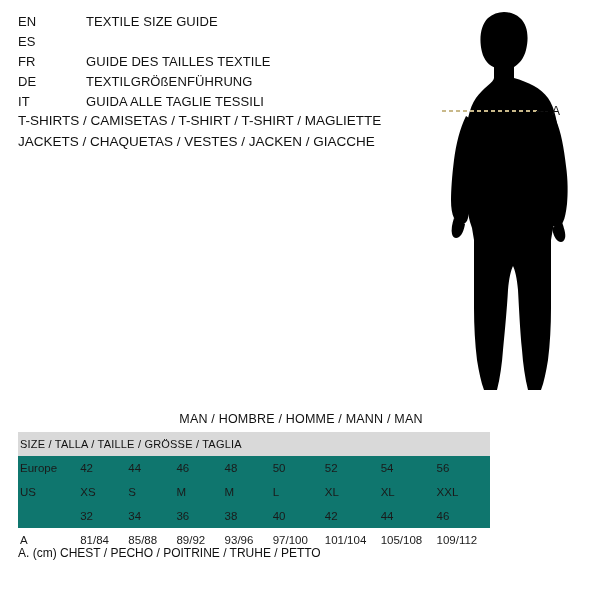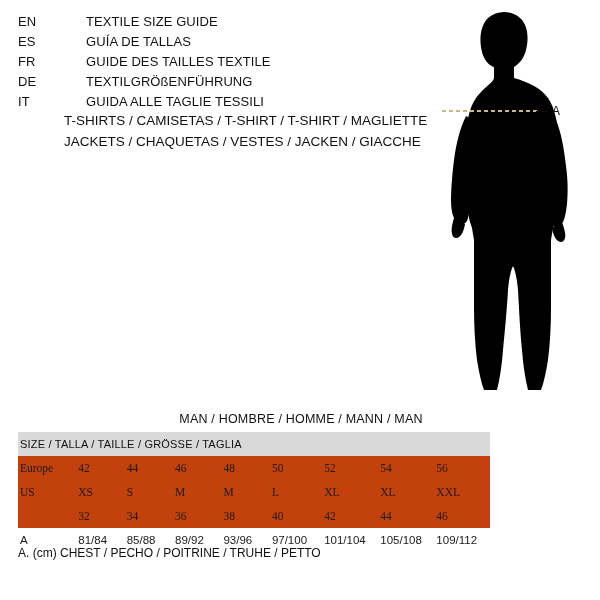--- a/index.html
+++ b/index.html
@@ -46,21 +46,20 @@
     color: #111;
     margin-left: 28px;
   }
 
   
   .cat-block {
     position: absolute;
     top: 110px;
     left: 18px;
     width: 420px;
-    margin-left: 46px;
   }
   .cat-line {
     font-size: 13.5px;
     line-height: 21px;
     color: #111;
     white-space: nowrap;
   }
 
   
   .figure {
@@ -111,22 +110,21 @@
     height: 16px;
     vertical-align: middle;
   }
   tr.head-row td {
     background: #d9d9d9;
     font-size: 11px;
     color: #111;
     letter-spacing: 0.2px;
   }
   tr.shade td {
-    background: #c2410c;
-    font-family: Liberation Serif, serif;
+    background: #0f766e;
   }
   tr.plain td {
     background: #ffffff;
   }
   td.col-label {
     width: 86px;
     padding-left: 2px;
   }
   td.col-val {
     width: 68px;
@@ -146,21 +144,20 @@
 
 <div class="page">
 
   <div class="lang-block">
     <div class="lang-row">
       <span class="lang-code">EN</span>
       <span class="lang-text">TEXTILE SIZE GUIDE</span>
     </div>
     <div class="lang-row">
       <span class="lang-code">ES</span>
-      <span class="lang-text">GUÍA DE TALLAS</span>
     </div>
     <div class="lang-row">
       <span class="lang-code">FR</span>
       <span class="lang-text">GUIDE DES TAILLES TEXTILE</span>
     </div>
     <div class="lang-row">
       <span class="lang-code">DE</span>
       <span class="lang-text">TEXTILGRÖßENFÜHRUNG</span>
     </div>
     <div class="lang-row">

